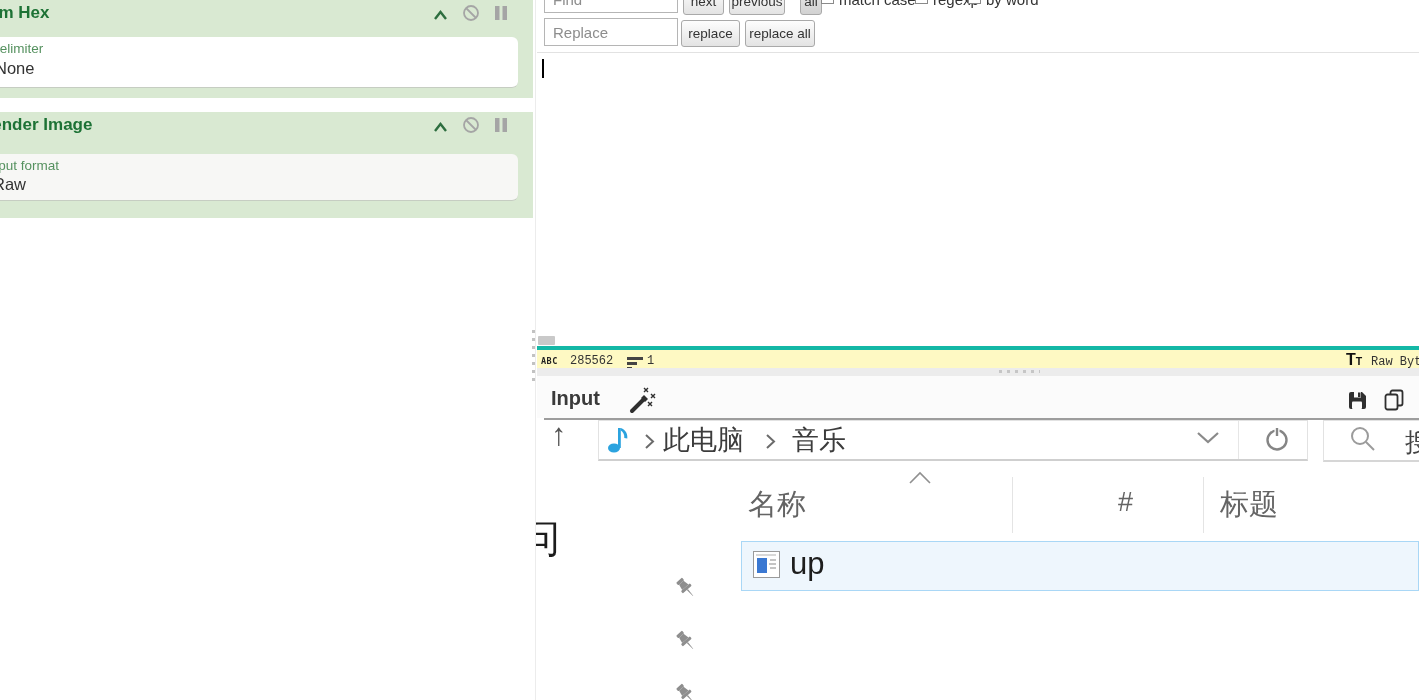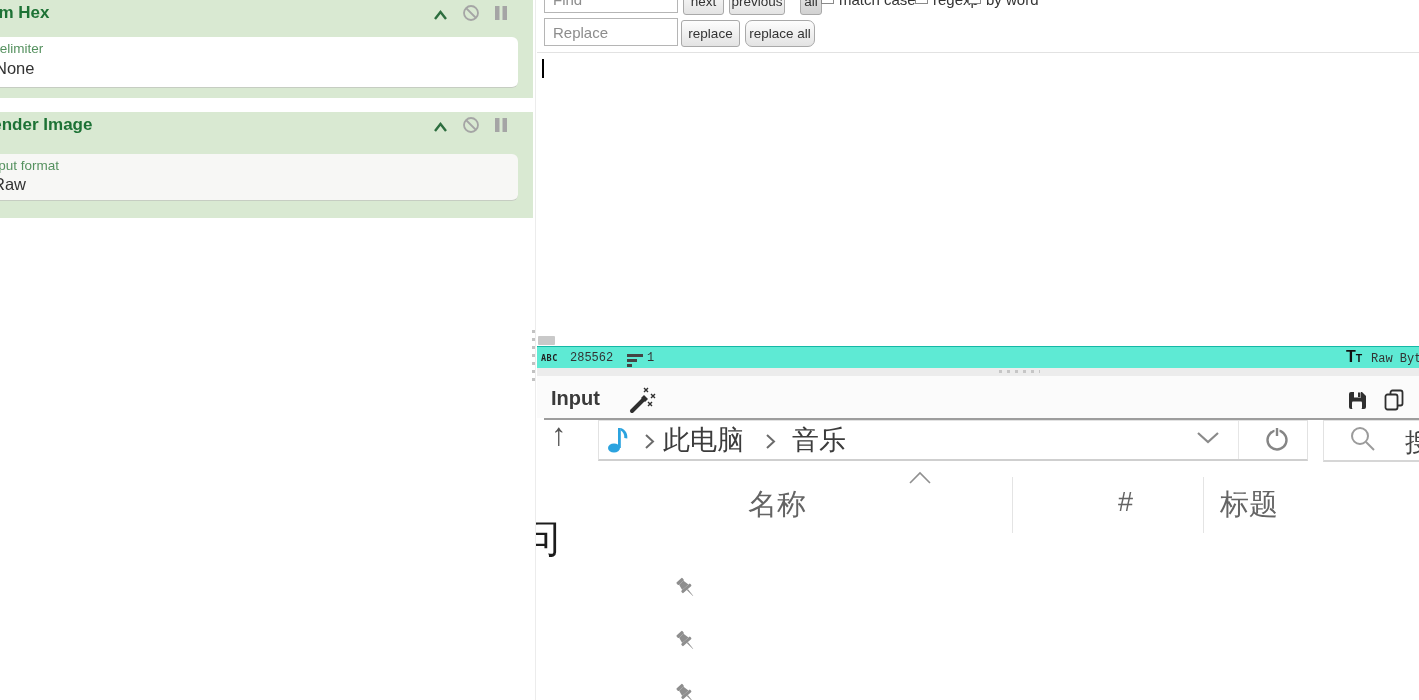--- a/index.html
+++ b/index.html
@@ -34,21 +34,21 @@
     text-align: center; padding: 0; }
   .btn.active { background: linear-gradient(#e8e8e8, #d2d2d2); }
   .cb { position: absolute; width: 13px; height: 13px; border: 1px solid #8a8a8a; background: #fff; }
   .cb-label { position: absolute; font-size: 15px; color: #333; white-space: nowrap; }
 
   .hexline { position: absolute; left: 545px; top: 60px; width: 874px; height: 20px; overflow: hidden;
     font-family: "DejaVu Sans Mono", monospace; font-size: 14px; color: #2b2b2b; white-space: nowrap; }
   .cursor { position: absolute; left: 542px; top: 59px; width: 2px; height: 19px; background: #000; }
 
   .statusbar { position: absolute; left: 537px; top: 346px; width: 882px; height: 22px;
-    background: #5eead4; border-top: 1px solid #14b8a6; }
+    background: #fef9c3; border-top: 4px solid #14b8a6; }
   .mono12 { font-family: Liberation Mono, monospace; font-size: 12px; color: #333; }
   .bar { position: absolute; background: #444; height: 2.5px; }
 
   .band { position: absolute; left: 537px; top: 368px; width: 882px; height: 8px; background: #ececec; }
   .band-dots { position: absolute; left: 999px; top: 370px; width: 41px; height: 3px;
     background: repeating-linear-gradient(90deg, #c6c6c6 0 3px, transparent 3px 8px); }
 
   .out-header { position: absolute; left: 537px; top: 376px; width: 882px; height: 42px; background: #fbfbfb; }
   .out-title { position: absolute; left: 551px; top: 387px; font-size: 20px; font-weight: bold; color: #3a3a3a; }
 
@@ -132,21 +132,21 @@
 
   <span class="cb" style="left:821px;top:-9px;"></span>
   <span class="cb-label" style="left:839px;top:-9px;">match case</span>
   <span class="cb" style="left:915px;top:-9px;"></span>
   <span class="cb-label" style="left:933px;top:-9px;">regexp</span>
   <span class="cb" style="left:968px;top:-9px;"></span>
   <span class="cb-label" style="left:986px;top:-9px;">by word</span>
 
   <input class="txt-input" style="left: 544px; top: 18px; width: 134px; height: 28px;" placeholder="Replace">
   <button class="btn" style="left:681px;top:20px;width:59px;height:27px;">replace</button>
-  <button class="btn" style="left:745px;top:20px;width:70px;height:27px;border-radius:7px;">replace all</button>
+  <button class="btn" style="left:745px;top:20px;width:70px;height:27px;">replace all</button>
 
   <div class="abs" style="left:537px;top:52px;width:882px;height:1px;background:#e2e2e2;"></div>
 
   <div class="cursor"></div>
 
   <div class="abs" style="left:538px;top:336px;width:17px;height:9px;background:#c9c9c9;border-radius:1px;"></div>
 
   <div class="statusbar">
     <span class="abs" style="left:4px;top:6px;font-size:8.5px;font-weight:bold;color:#222;letter-spacing:0.5px;font-family:'DejaVu Sans Mono',monospace;">ABC</span>
     <span class="abs mono12" style="left:33px;top:4px;">285562</span>
@@ -250,20 +250,33 @@
   <span class="colhead cjk" style="left:748px;top:485px;">名称</span>
   <div class="colsep" style="left:1012px;"></div>
   <span class="colhead" style="left:1118px;top:487px;font-size:27px;">#</span>
   <div class="colsep" style="left:1203px;"></div>
   <span class="colhead cjk" style="left:1220px;top:485px;">标题</span>
 
   <div class="clipbox" style="left:536px;top:511px;width:27px;height:47px;">
     <span class="cjk" style="display:inline-block;margin-left:-16px;font-size:40px;color:#1c1c1c;">问</span>
   </div>
 
+  <div class="filerow">
+    <span class="abs" style="left:11px;top:9px;">
+      <svg width="27" height="27" viewBox="0 0 27 27">
+        <rect x="0.5" y="0.5" width="26" height="26" fill="#fff" stroke="#9a9a9a"></rect>
+        <rect x="3" y="3" width="20" height="2" fill="#d8d8d8"></rect>
+        <rect x="4" y="7" width="10" height="15" fill="#3a78d2"></rect>
+        <rect x="17" y="8" width="6" height="2" fill="#c4c4c4"></rect>
+        <rect x="16" y="12" width="7" height="2" fill="#c4c4c4"></rect>
+        <rect x="17" y="16" width="6" height="2" fill="#c4c4c4"></rect>
+      </svg>
+    </span>
+    <span class="abs" style="left:48px;top:4px;font-size:31px;color:#1d1d1d;">up</span>
+  </div>
 
   <span class="abs" style="left:671px;top:570px;">
     <svg width="30" height="36" viewBox="-3 -5 30 34">
       <g transform="rotate(-42 12 12)" fill="#8e8e8e">
         <rect x="8" y="1.5" width="8" height="3.5" rx="1"></rect>
         <path d="M9 5 h6 l1.2 6 h-8.4 Z"></path>
         <rect x="6" y="11" width="12" height="3" rx="1"></rect>
         <path d="M11.3 14 h1.4 l-0.5 8.5 h-0.4 Z"></path>
       </g>
     </svg>

